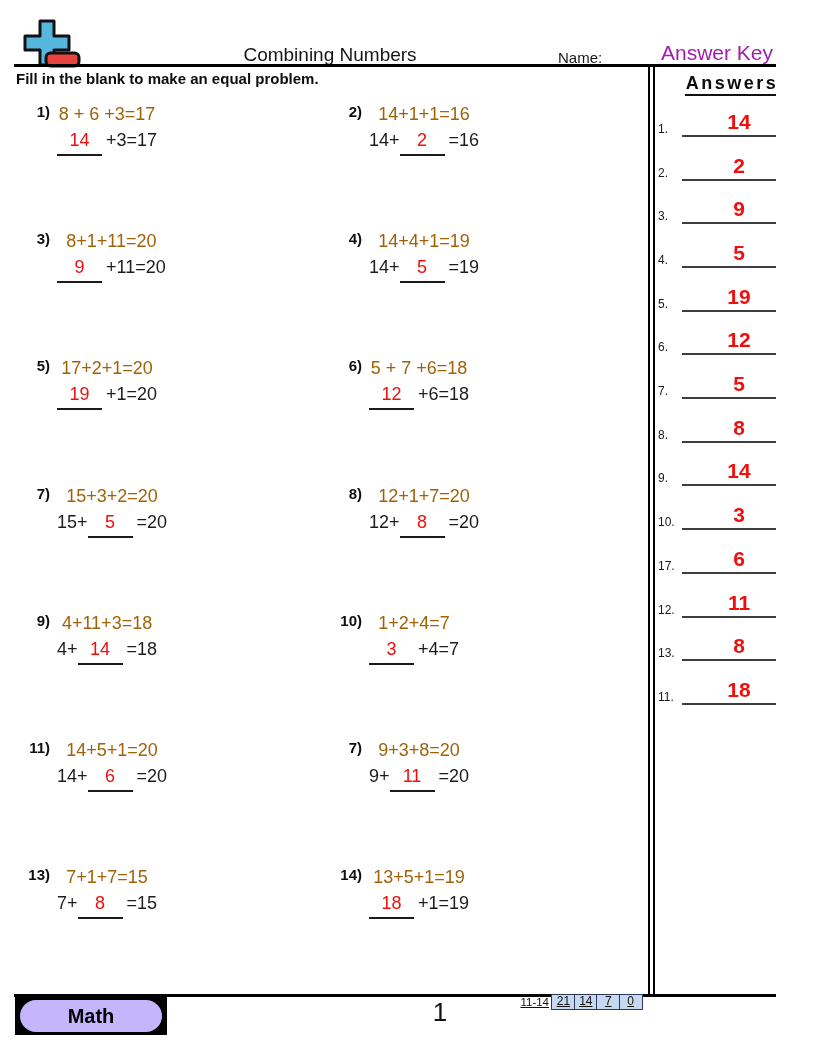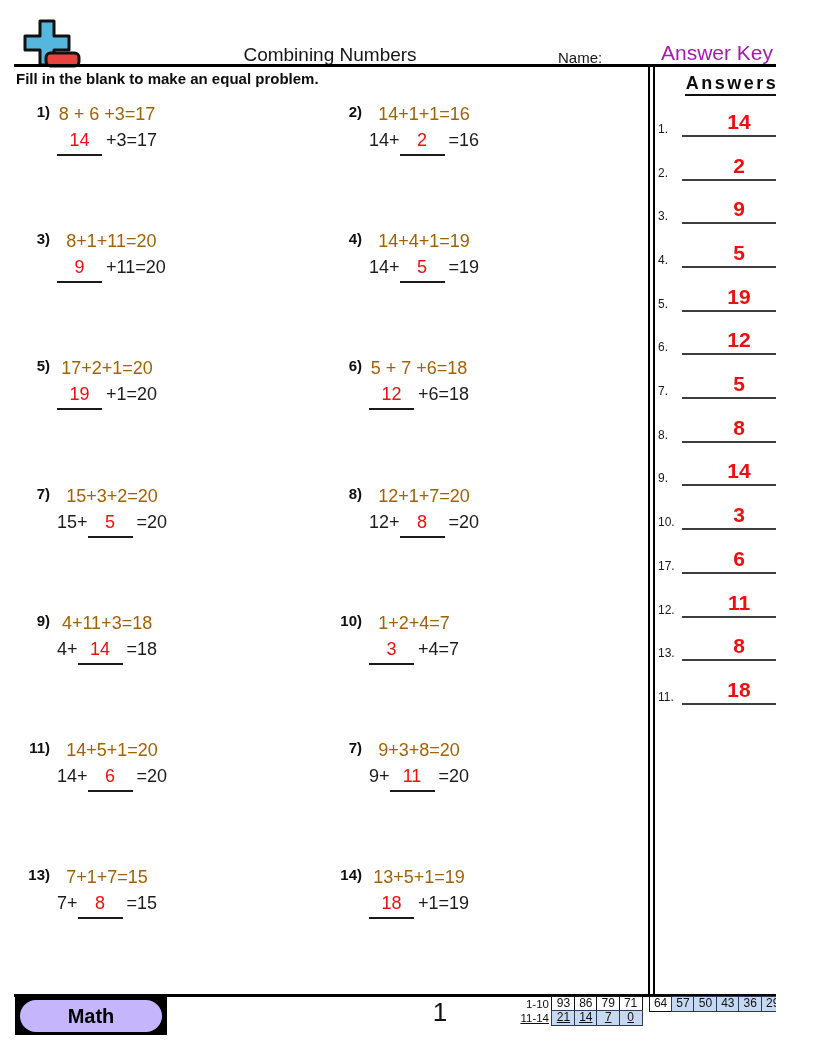--- a/index.html
+++ b/index.html
@@ -317,33 +317,20 @@
     </div>
   </div>
 
   <div class="footer-rule"></div>
   <div class="subject-badge">
     <div class="subject-pill">Math</div>
   </div>
   <div class="page-num">1</div>
 
   <div class="score-grid">
-    <div class="score-row r1">
-      <span class="g-label">1-10</span>
-      <span class="g-cell">93</span>
-      <span class="g-cell">86</span>
-      <span class="g-cell">79</span>
-      <span class="g-cell">71</span>
-      <span class="g-cell gap">64</span>
-      <span class="g-cell shaded">57</span>
-      <span class="g-cell shaded">50</span>
-      <span class="g-cell shaded">43</span>
-      <span class="g-cell shaded">36</span>
-      <span class="g-cell shaded">29</span>
-    </div>
     <div class="score-row r2">
       <span class="g-label">11-14</span>
       <span class="g-cell shaded">21</span>
       <span class="g-cell shaded">14</span>
       <span class="g-cell shaded">7</span>
       <span class="g-cell shaded">0</span>
     </div>
   </div>
 
 </div>

